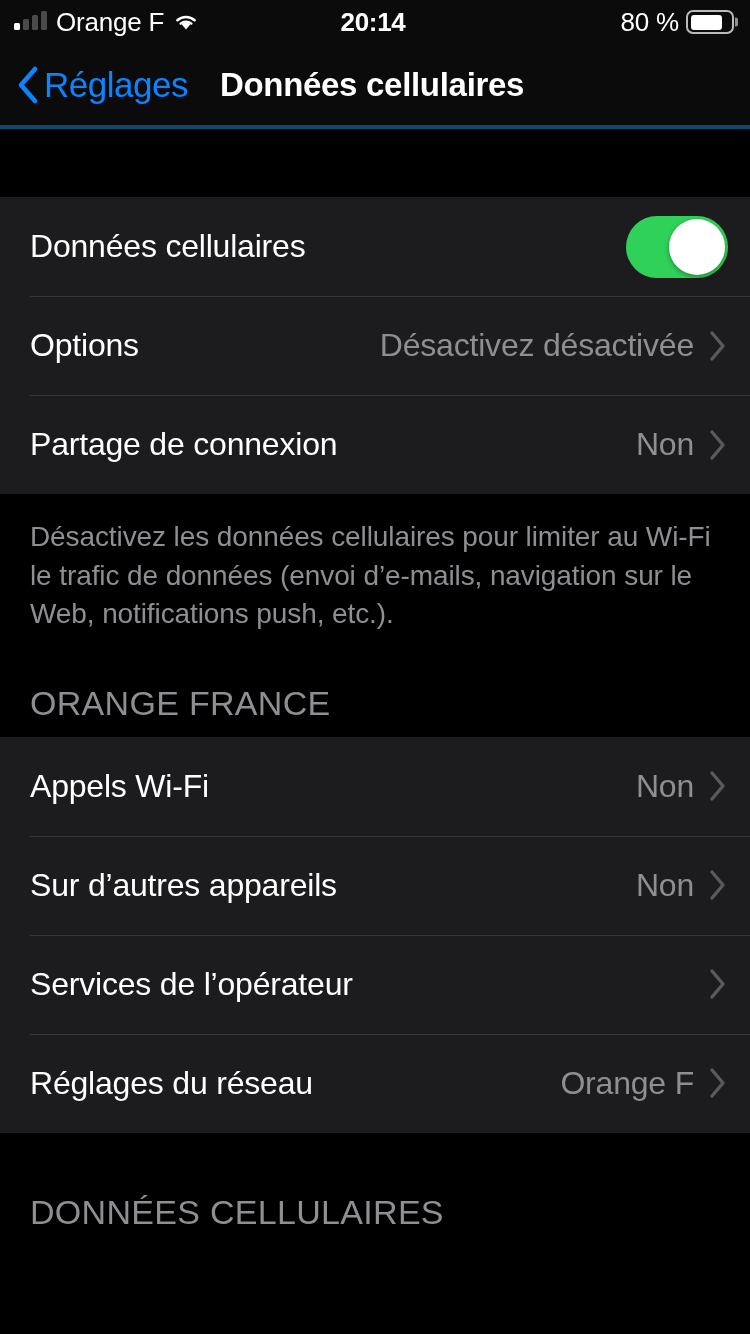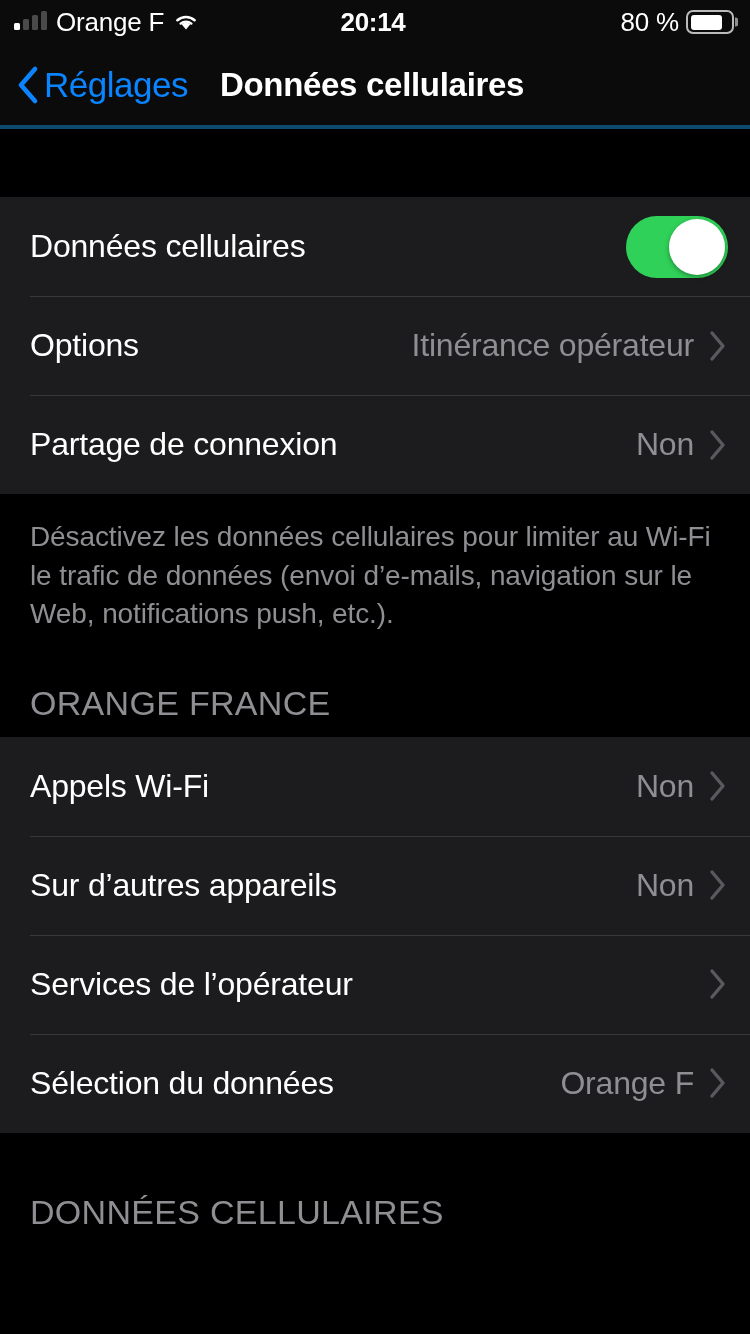--- a/index.html
+++ b/index.html
@@ -301,21 +301,21 @@
 
       <div class="row no-tap">
         <span class="row-label">Données cellulaires</span>
         <div class="toggle">
           <div class="knob"></div>
         </div>
       </div>
 
       <div class="row">
         <span class="row-label">Options</span>
-        <span class="row-value">Itinérance opérateur</span>
+        <span class="row-value">Désactivez désactivée</span>
         <svg class="row-chevron" viewBox="0 0 20 34">
           <path d="M4 4 L15 17 L4 30" stroke="#5a5a5e" stroke-width="3.4" fill="none" stroke-linecap="round" stroke-linejoin="round"></path>
         </svg>
       </div>
 
       <div class="row">
         <span class="row-label">Partage de connexion</span>
         <span class="row-value">Non</span>
         <svg class="row-chevron" viewBox="0 0 20 34">
           <path d="M4 4 L15 17 L4 30" stroke="#5a5a5e" stroke-width="3.4" fill="none" stroke-linecap="round" stroke-linejoin="round"></path>
@@ -348,21 +348,21 @@
 
       <div class="row">
         <span class="row-label">Services de l’opérateur</span>
         <span class="row-value"></span>
         <svg class="row-chevron" viewBox="0 0 20 34">
           <path d="M4 4 L15 17 L4 30" stroke="#5a5a5e" stroke-width="3.4" fill="none" stroke-linecap="round" stroke-linejoin="round"></path>
         </svg>
       </div>
 
       <div class="row">
-        <span class="row-label">Sélection du données</span>
+        <span class="row-label">Réglages du réseau</span>
         <span class="row-value">Orange F</span>
         <svg class="row-chevron" viewBox="0 0 20 34">
           <path d="M4 4 L15 17 L4 30" stroke="#5a5a5e" stroke-width="3.4" fill="none" stroke-linecap="round" stroke-linejoin="round"></path>
         </svg>
       </div>
 
 
     </div>
 
     <div class="section-header cut">DONNÉES CELLULAIRES</div>

